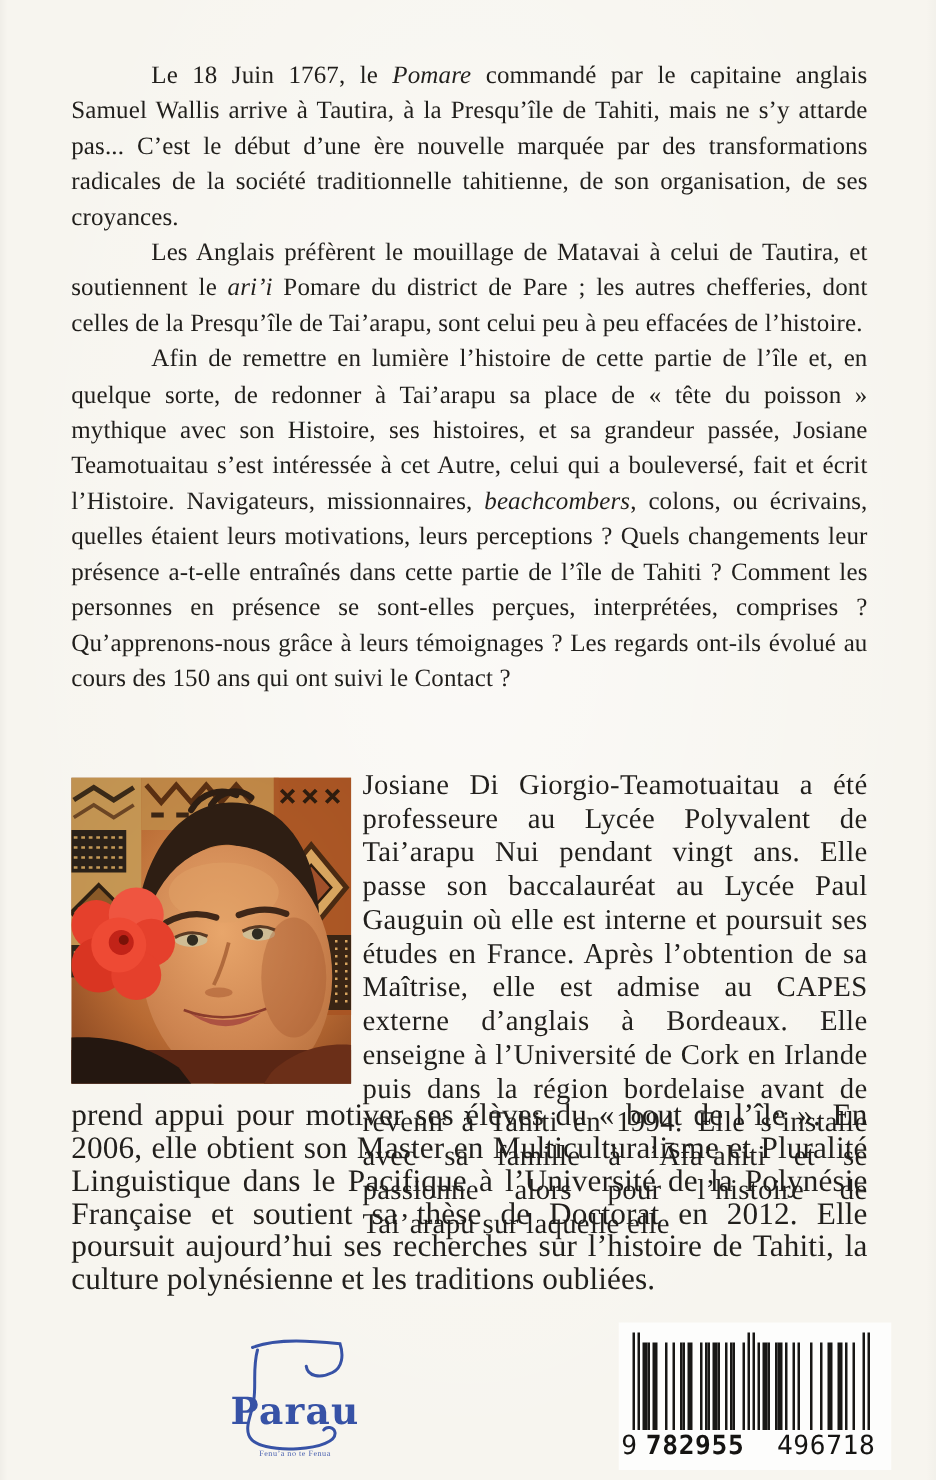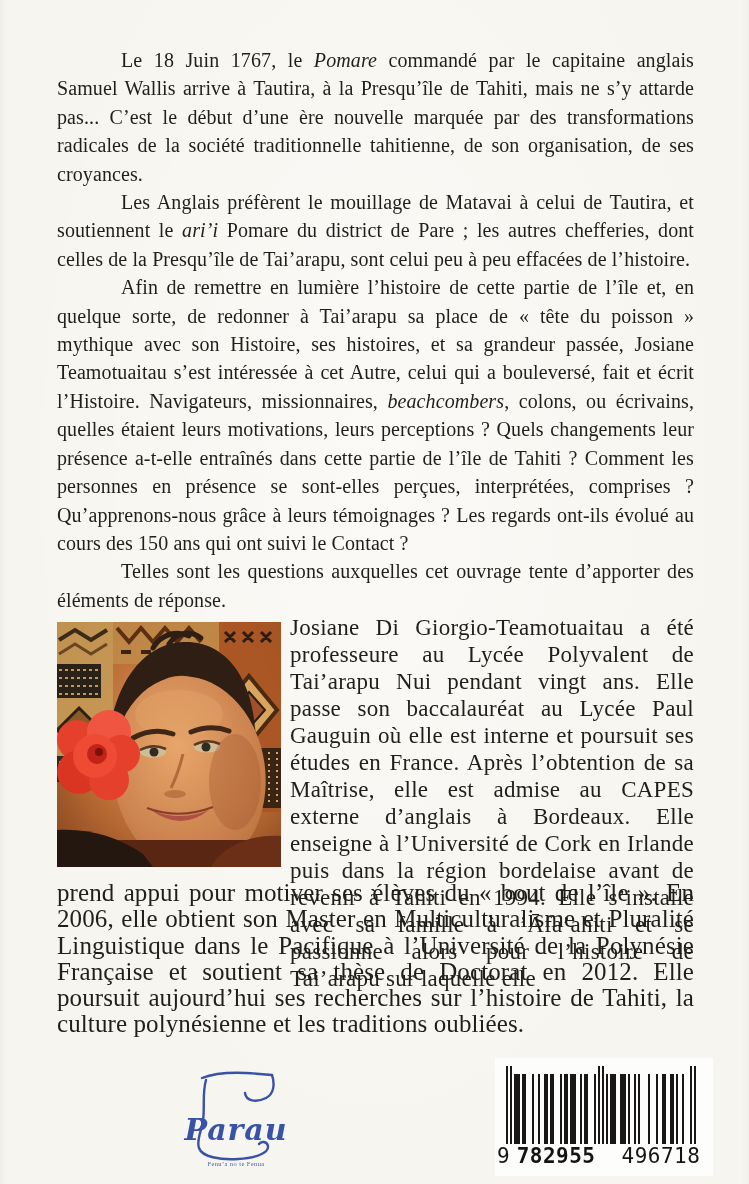--- a/index.html
+++ b/index.html
@@ -30,21 +30,21 @@
   }
   .bio-below{
     position:absolute;left:57px;top:880px;width:637px;
     font-size:25px;line-height:26.3px;text-align:justify;letter-spacing:.1px;
   }
   
   .logo{position:absolute;left:166px;top:1068px;width:140px;height:112px;text-align:center;}
   .logo svg{position:absolute;left:0;top:0;}
   .logo .name{
     position:absolute;left:0;top:44px;width:100%;
-    font-family:"DejaVu Serif",serif;font-style:italic;font-weight:bold;
+    font-family:"DejaVu Serif",serif;font-weight:bold;
     font-size:30px;color:#3752a6;letter-spacing:1px;
   }
   .logo .tagline{
     position:absolute;left:0;top:92px;width:100%;
     font-family:Liberation Serif, serif;font-size:6.5px;color:#4a62b0;letter-spacing:.4px;
   }
   
   .barcode{
     position:absolute;left:495px;top:1058px;width:218px;height:118px;
     background:#fdfdfc;
@@ -65,21 +65,20 @@
 </style>
 </head>
 <body>
 
 <div class="page">
 
   <div class="synopsis">
       <p><span>Le 18 Juin 1767, le </span><i>Pomare</i><span> commandé par le capitaine anglais Samuel Wallis arrive à Tautira, à la Presqu’île de Tahiti, mais ne s’y attarde pas... C’est le début d’une ère nouvelle marquée par des transformations radicales de la société traditionnelle tahitienne, de son organisation, de ses croyances.</span></p>
       <p><span>Les Anglais préfèrent le mouillage de Matavai à celui de Tautira, et soutiennent le </span><i>ari’i</i><span> Pomare du district de Pare ; les autres chefferies, dont celles de la Presqu’île de Tai’arapu, sont celui peu à peu effacées de l’histoire.</span></p>
       <p><span>Afin de remettre en lumière l’histoire de cette partie de l’île et, en quelque sorte, de redonner à Tai’arapu sa place de « tête du poisson » mythique avec son Histoire, ses histoires, et sa grandeur passée, Josiane Teamotuaitau s’est intéressée à cet Autre, celui qui a bouleversé, fait et écrit l’Histoire. Navigateurs, missionnaires, </span><i>beachcombers</i><span>, colons, ou écrivains, quelles étaient leurs motivations, leurs perceptions ? Quels changements leur présence a-t-elle entraînés dans cette partie de l’île de Tahiti ? Comment les personnes en présence se sont-elles perçues, interprétées, comprises ? Qu’apprenons-nous grâce à leurs témoignages ? Les regards ont-ils évolué au cours des 150 ans qui ont suivi le Contact ?</span></p>
-      <p><span>Telles sont les questions auxquelles cet ouvrage tente d’apporter des éléments de réponse.</span></p>
     </div>
 
   <div class="photo-frame">
     <svg width="224" height="245" viewBox="0 0 224 245">
       <defs>
         <radialGradient id="glow" cx="55%" cy="45%" r="75%">
           <stop offset="0%" stop-color="#dd9a5c"></stop>
           <stop offset="60%" stop-color="#b86a33"></stop>
           <stop offset="100%" stop-color="#84431f"></stop>
         </radialGradient>

